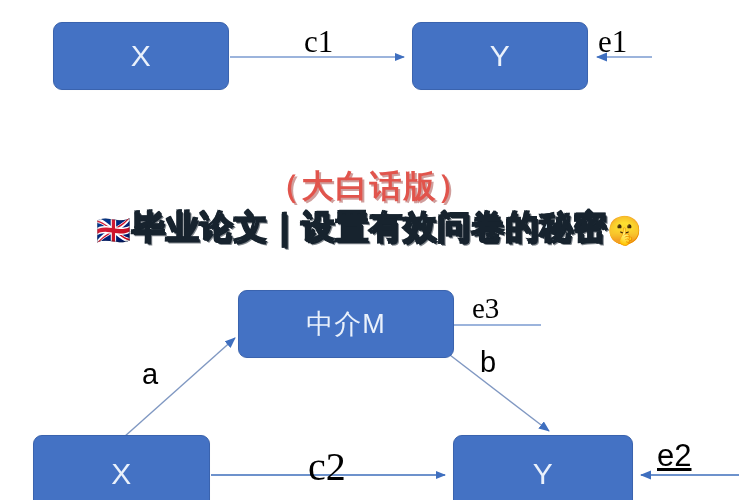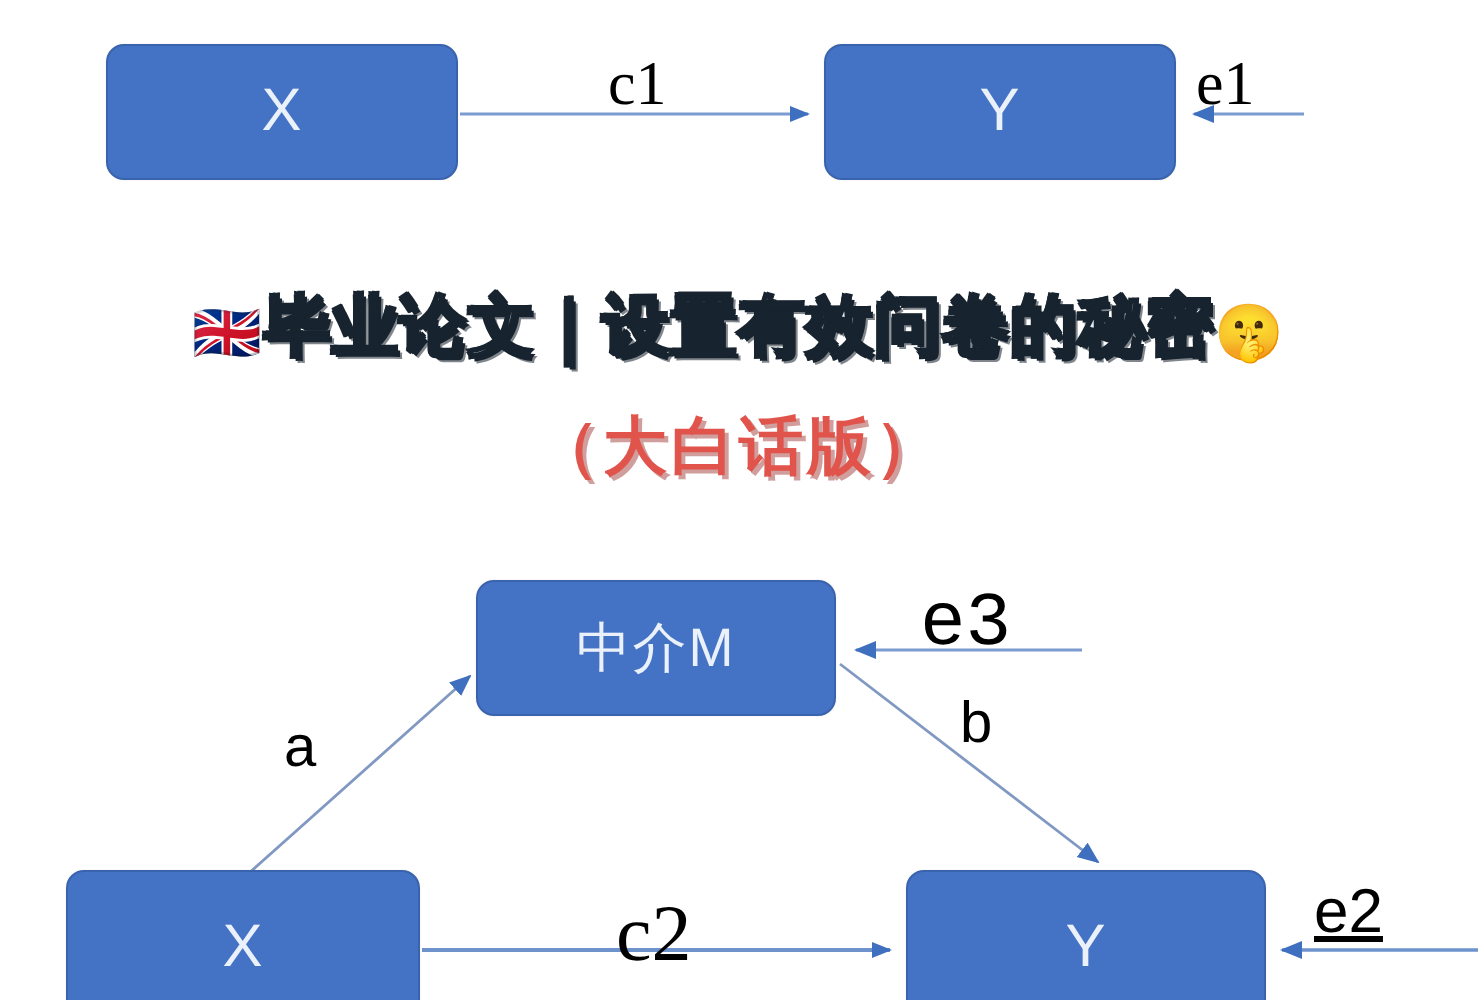--- a/index.html
+++ b/index.html
@@ -46,35 +46,35 @@
   }
 
   .node-latin .node-label { font-size: 30px; }
   .node-cjk  .node-label  { font-size: 27px; letter-spacing: 1px; }
 
   
   #node-x-top { left: 53px;  top: 22px;  width: 176px; height: 68px; }
   #node-y-top { left: 412px; top: 22px;  width: 176px; height: 68px; }
 
   
-  #node-m      { left: 238px; top: 290px; width: 180px; height: 68px; }
+  #node-m      { left: 238px; top: 290px; width: 216px; height: 68px; }
   #node-x-bot  { left: 33px;  top: 435px; width: 177px; height: 78px; }
   #node-y-bot  { left: 453px; top: 435px; width: 180px; height: 78px; }
 
   
   .edge-label {
     position: absolute;
     font-family: "Liberation Serif", serif;
     color: #000000;
     line-height: 1;
     white-space: nowrap;
   }
   #label-c1 { left: 304px; top: 26px;  font-size: 31px; }
   #label-e1 { left: 598px; top: 26px;  font-size: 31px; }
-  #label-e3 { left: 460px; top: 294px; font-size: 38px; font-family: Liberation Mono, monospace; }
+  #label-e3 { left: 472px; top: 294px; font-size: 29px; font-family: Liberation Serif, serif; }
   #label-a  { left: 142px; top: 360px; font-size: 29px; font-family: "Liberation Sans", sans-serif; }
   #label-b  { left: 480px; top: 348px; font-size: 29px; font-family: "Liberation Sans", sans-serif; }
   #label-c2 { left: 308px; top: 447px; font-size: 40px; }
   #label-e2 { left: 657px; top: 440px; font-size: 31px; font-family: "Liberation Sans", sans-serif; text-decoration: underline; }
 
   
   #edges {
     position: absolute;
     left: 0; top: 0;
     width: 739px; height: 500px;
@@ -160,22 +160,22 @@
   </div>
 
   <div class="node node-latin" id="node-y-top">
     <span class="node-label">Y</span>
   </div>
 
   <span class="edge-label" id="label-c1">c1</span>
   <span class="edge-label" id="label-e1">e1</span>
 
   <div id="headline">
+    <div id="subtitle-line">（大白话版）</div>
     <div id="title-line"><span class="flag">🇬🇧</span><span>毕业论文｜设置有效问卷的秘密</span><span class="shush">🤫</span></div>
-    <div id="subtitle-line">（大白话版）</div>
   </div>
 
   <div class="node node-cjk" id="node-m">
     <span class="node-label">中介M</span>
   </div>
 
   <div class="node node-latin" id="node-x-bot">
     <span class="node-label">X</span>
   </div>
 

